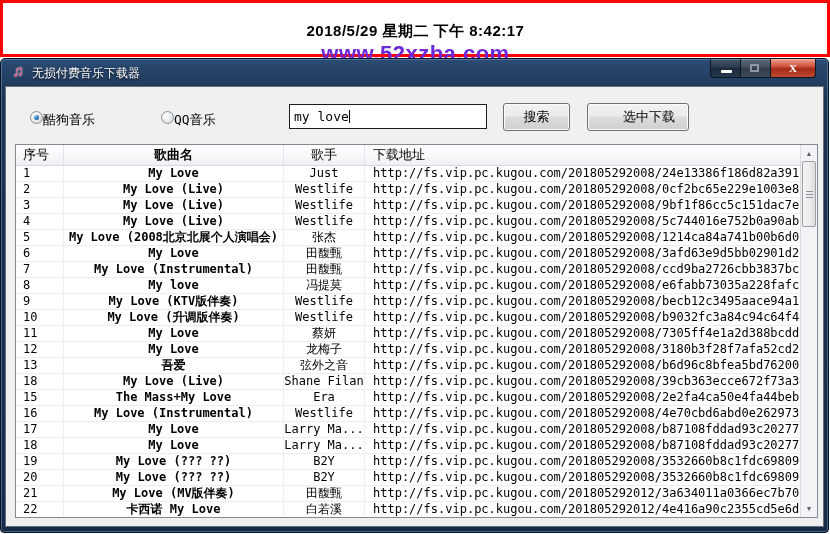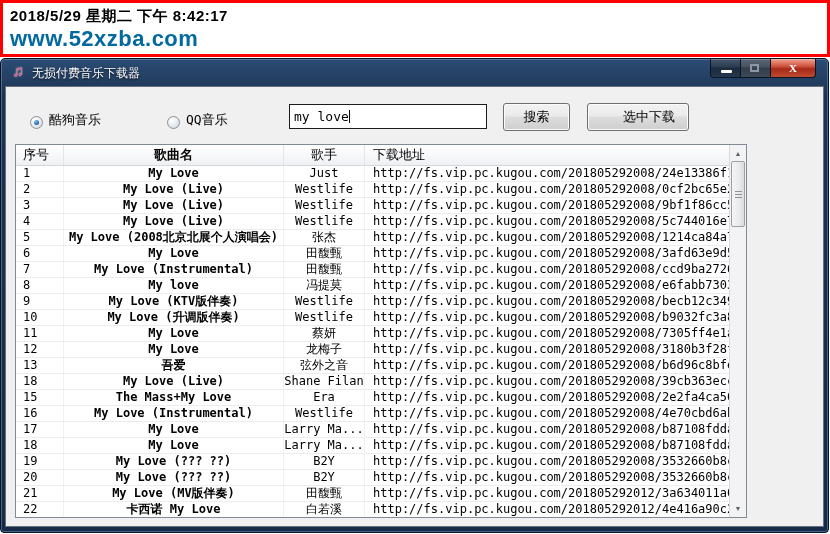--- a/index.html
+++ b/index.html
@@ -1,23 +1,23 @@
 <!DOCTYPE html>
 <html><head>
 <meta charset="utf-8">
 <style>
   * { margin:0; padding:0; box-sizing:border-box; }
   html,body { width:830px; height:534px; background:#fff; font-family:"Liberation Sans", sans-serif; overflow:hidden; }
   .stage { position:relative; width:830px; height:534px; background:#fff; }
 
   
   .banner { position:absolute; left:0; top:0; width:830px; height:57px;
-    background:#fff; border:3px solid #fe0000; padding:3px 6px 2px 7px; }
+    background:#fff; border:3px solid #fe0000; padding:18px 6px 2px 7px;text-align:center; }
   .banner .dt { font-size:15px; font-weight:bold; color:#000; letter-spacing:0.5px; line-height:20px; }
-  .banner .site { font-size:22px; font-weight:bold; color:#0369a1; line-height:26px; letter-spacing:0.5px; }
+  .banner .site { font-size:22px; font-weight:bold; color:#6d28d9; line-height:26px; letter-spacing:0.5px; }
 
   
   .window { position:absolute; left:0; top:58px; width:829px; height:475px;
     background:linear-gradient(180deg,#2c4c74 0%, #1b3352 8%, #152b47 100%);
     border:1px solid #071220; border-radius:5px 5px 4px 4px;
     box-shadow: inset 0 0 0 1px rgba(130,170,215,0.45); }
 
   .titlebar { position:absolute; left:0; top:0; right:0; height:26px; }
   .title-icon { position:absolute; left:9px; top:4px; width:16px; height:16px;
     color:#e83a6e; font-size:15px; line-height:16px; text-align:center;
@@ -38,21 +38,21 @@
     font-weight:bold; font-size:11px; line-height:18px;
     font-family:"Liberation Serif", serif; }
   .glyph-min { position:absolute; left:10px; top:11px; width:11px; height:3px; background:#fff; border-radius:1px; }
   .glyph-max { position:absolute; left:9px; top:5px; width:9px; height:8px; border:2px solid #8b97a4; background:transparent; }
 
   .content { position:absolute; left:4px; right:4px; top:27px; bottom:5px;
     background:#f0f0f0; border:1px solid #65707c; }
 
   
   .radio-group { position:absolute; top:24px; left:24px; display:flex; gap:66px; }
-  .radio { display:flex; align-items:flex-end; gap:6px; cursor:default; }
+  .radio { display:flex; align-items:flex-start; cursor:default; }
   .radio .rb { width:13px; height:13px; border-radius:50%;
     border:1px solid #8a9097; background:radial-gradient(circle at 35% 30%, #ffffff 0%, #dfe3e6 70%, #c7ccd1 100%);
     position:relative; }
   .radio.selected .rb::after { content:""; position:absolute; left:3px; top:3px; width:5px; height:5px;
     border-radius:50%; background:radial-gradient(circle at 35% 30%, #7ec2ef 0%, #2a6fb8 60%, #1c4f8d 100%); }
   .radio .rlabel { font-size:13px; color:#000; font-family:"DejaVu Sans Mono", monospace; }
 
   .search-input { position:absolute; left:283px; top:17px; width:198px; height:25px;
     background:#fff; border:1px solid #1c1c1c; font-size:13px; padding:4px 4px;
     font-family:"DejaVu Sans Mono", monospace; color:#000; line-height:15px; white-space:pre; }
@@ -61,21 +61,21 @@
   .push-btn { position:absolute; top:16px; height:28px;
     border:1px solid #707070; border-radius:3px;
     background:linear-gradient(180deg,#f2f2f2 0%, #ebebeb 45%, #dddddd 50%, #cfcfcf 100%);
     font-size:13px; color:#000; text-align:center;
     font-family:Liberation Sans, sans-serif;
     box-shadow: inset 0 0 0 1px #fbfbfb; line-height:26px; }
   .btn-search { left:497px; width:67px; }
   .btn-download { left:581px; width:102px;padding-left:22px; }
 
   
-  .table { position:absolute; left:9px; top:57px; width:732px; height:374px;
+  .table { position:absolute; left:9px; top:57px; width:803px; height:374px;
     background:#fff; border:1px solid #828a95; }
   .thead { position:absolute; left:0; top:0; right:17px; height:21px;
     background:linear-gradient(180deg,#ffffff 0%, #f6f7f9 60%, #eef0f3 100%);
     border-bottom:1px solid #d5d8dc; display:flex; }
   .th { font-size:13px; color:#000; font-family:"DejaVu Sans Mono", monospace;
     line-height:20px; border-right:1px solid #e2e4e8; overflow:hidden; white-space:nowrap; }
   .tbody { position:absolute; left:0; top:21px; right:17px; bottom:0; overflow:hidden; }
   .tr { display:flex; height:16px; border-bottom:1px solid #ededed; background:#fff; }
   .td { font-size:12px; color:#000; font-family:"DejaVu Sans Mono", monospace;
     line-height:15px; border-right:1px solid #f0f0f0; overflow:hidden; white-space:nowrap; }

